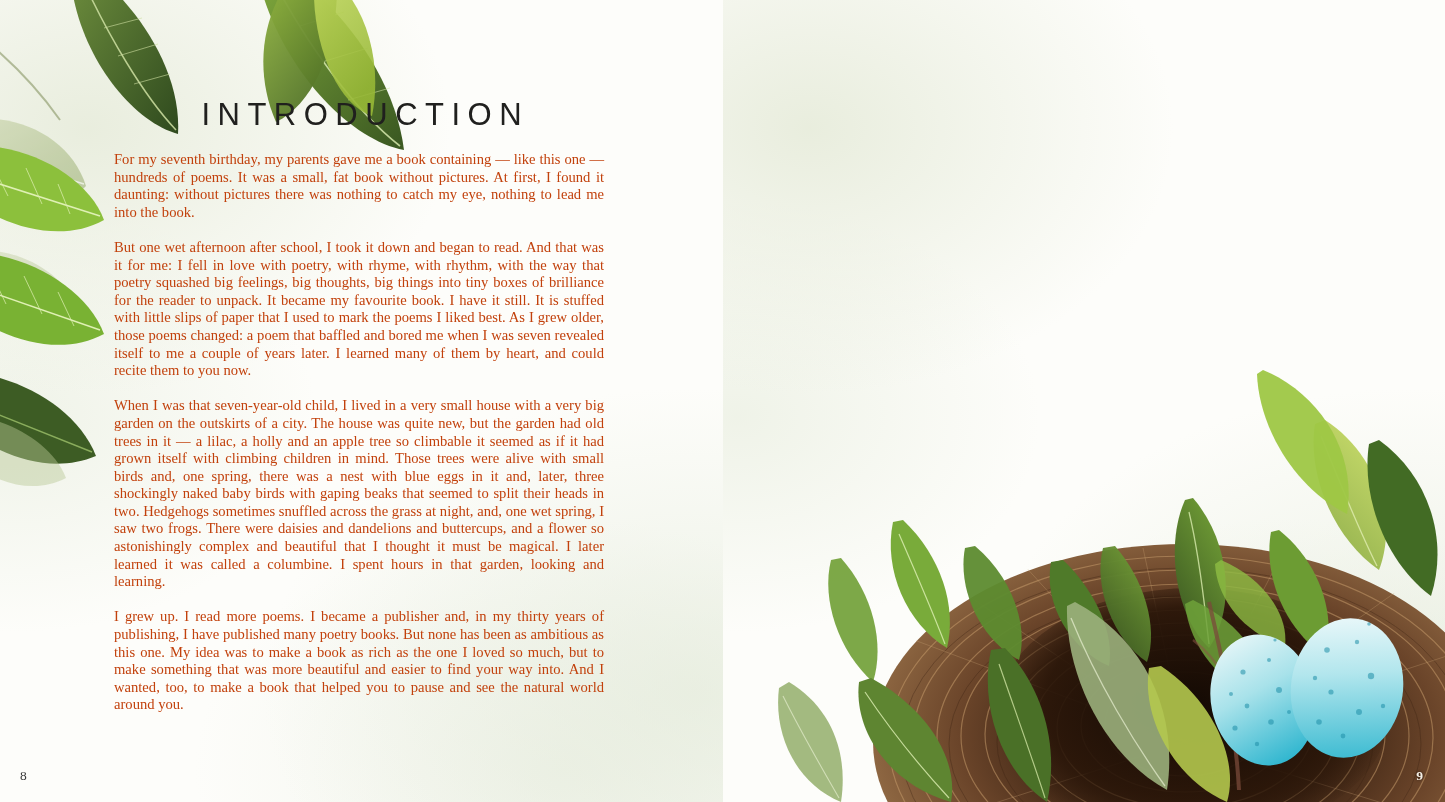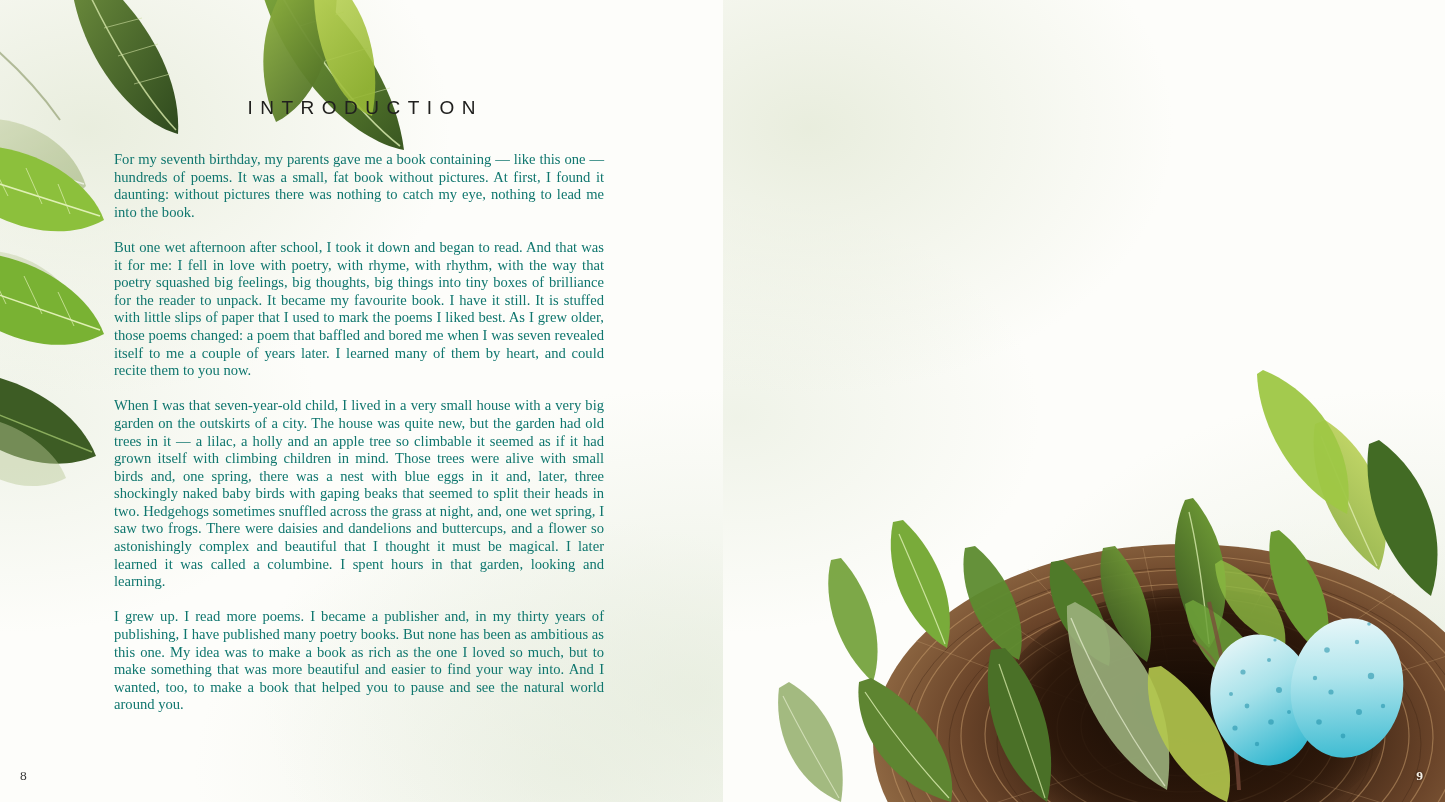--- a/index.html
+++ b/index.html
@@ -43,30 +43,30 @@
   }
 
   
   .title {
     position: absolute;
     left: 0;
     top: 97px;
     width: 723px;
     text-align: center;
     font-family: "Liberation Sans", sans-serif;
-    font-size: 19px;
+    font-size: 31px;
     font-weight: 400;
     letter-spacing: 7.5px;
     color: #20201e;
     text-indent: 7.5px;
   }
 
   .col {
     position: absolute;
-    color: #0f766e;
+    color: #c2410c;
     font-size: 14.6px;
     line-height: 17.6px;
     text-align: justify;
   }
   .col-left  { left: 114px; top: 151px; width: 490px; }
 
   .col p {
     margin: 0 0 17.6px 0;
   }
   .col p.last  { margin-bottom: 0; }

